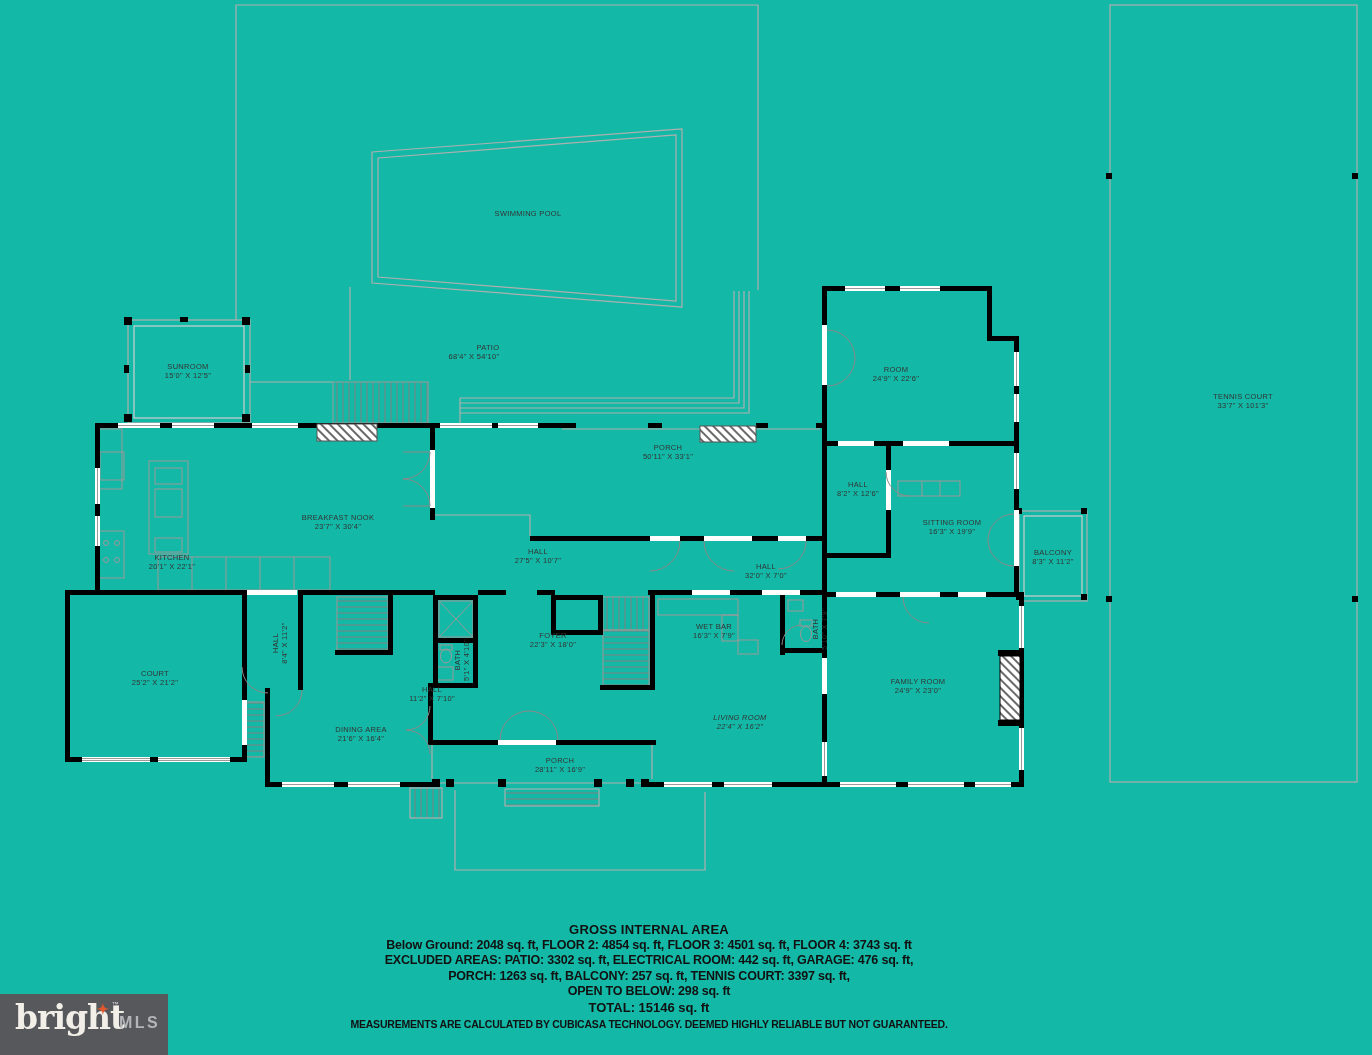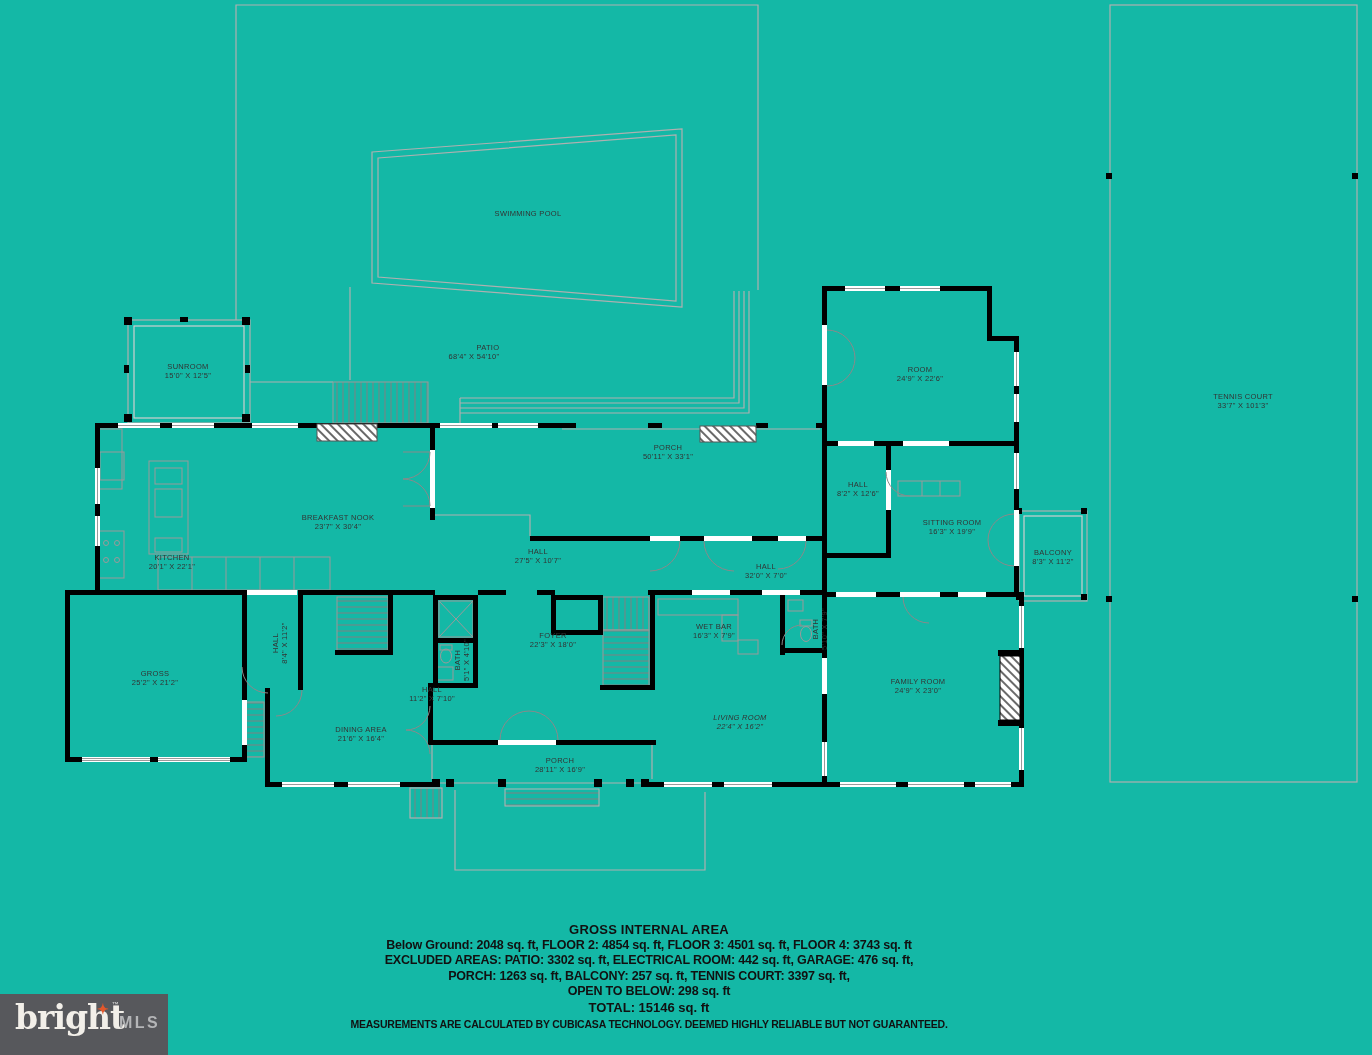--- a/index.html
+++ b/index.html
@@ -259,21 +259,21 @@
         <div class="rd">68'4" X 54'10"</div>
       </div>
       <div class="room-label" style="left: 188px; top: 371px;">
         <div class="rn">SUNROOM</div>
         <div class="rd">15'0" X 12'5"</div>
       </div>
       <div class="room-label" style="left: 1243px; top: 401px;">
         <div class="rn">TENNIS COURT</div>
         <div class="rd">33'7" X 101'3"</div>
       </div>
-      <div class="room-label" style="left: 920px; top: 374px;">
+      <div class="room-label" style="left: 896px; top: 374px;">
         <div class="rn">ROOM</div>
         <div class="rd">24'9" X 22'6"</div>
       </div>
       <div class="room-label" style="left: 668px; top: 452px;">
         <div class="rn">PORCH</div>
         <div class="rd">50'11" X 33'1"</div>
       </div>
       <div class="room-label" style="left: 858px; top: 489px;">
         <div class="rn">HALL</div>
         <div class="rd">8'2" X 12'6"</div>
@@ -296,21 +296,21 @@
       </div>
       <div class="room-label" style="left: 538px; top: 556px;">
         <div class="rn">HALL</div>
         <div class="rd">27'5" X 10'7"</div>
       </div>
       <div class="room-label" style="left: 766px; top: 571px;">
         <div class="rn">HALL</div>
         <div class="rd">32'0" X 7'0"</div>
       </div>
       <div class="room-label" style="left: 155px; top: 678px;">
-        <div class="rn">GROSS</div>
+        <div class="rn">COURT</div>
         <div class="rd">25'2" X 21'2"</div>
       </div>
       <div class="room-label rot" style="left: 280px; top: 643px;">
         <div class="rn">HALL</div>
         <div class="rd">8'4" X 11'2"</div>
       </div>
       <div class="room-label rot" style="left: 462px; top: 660px;">
         <div class="rn">BATH</div>
         <div class="rd">5'1" X 4'10"</div>
       </div>

